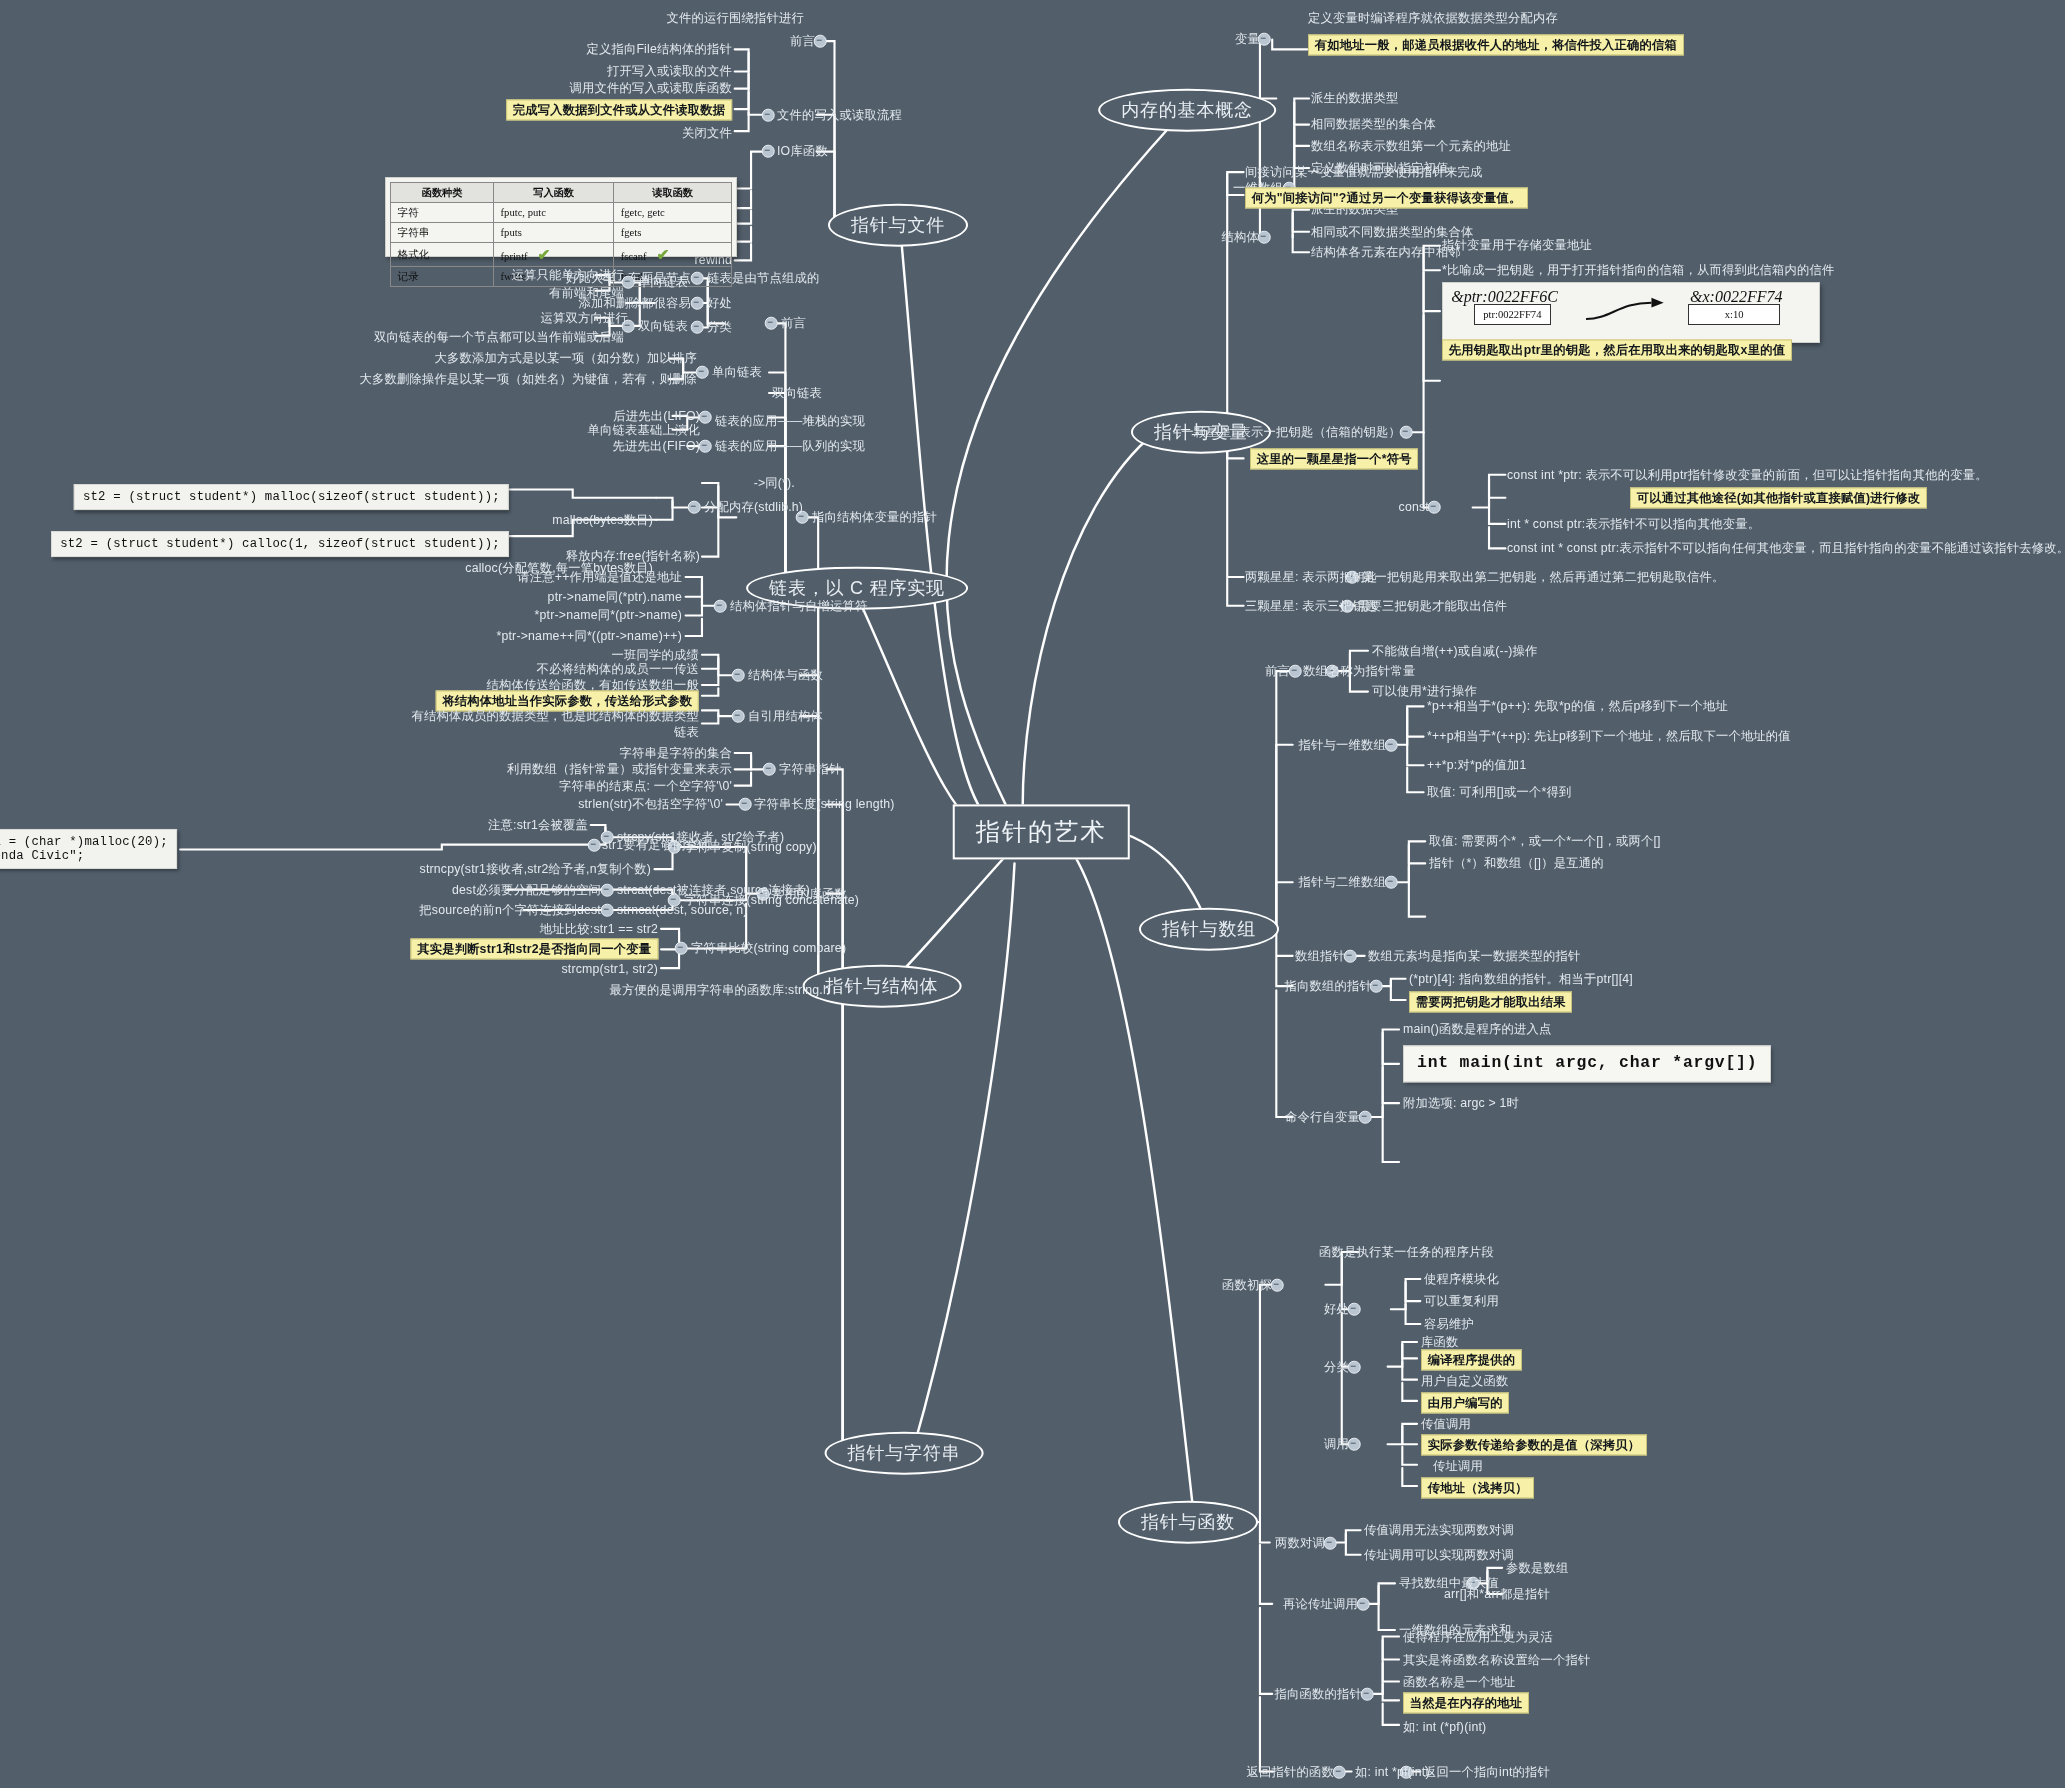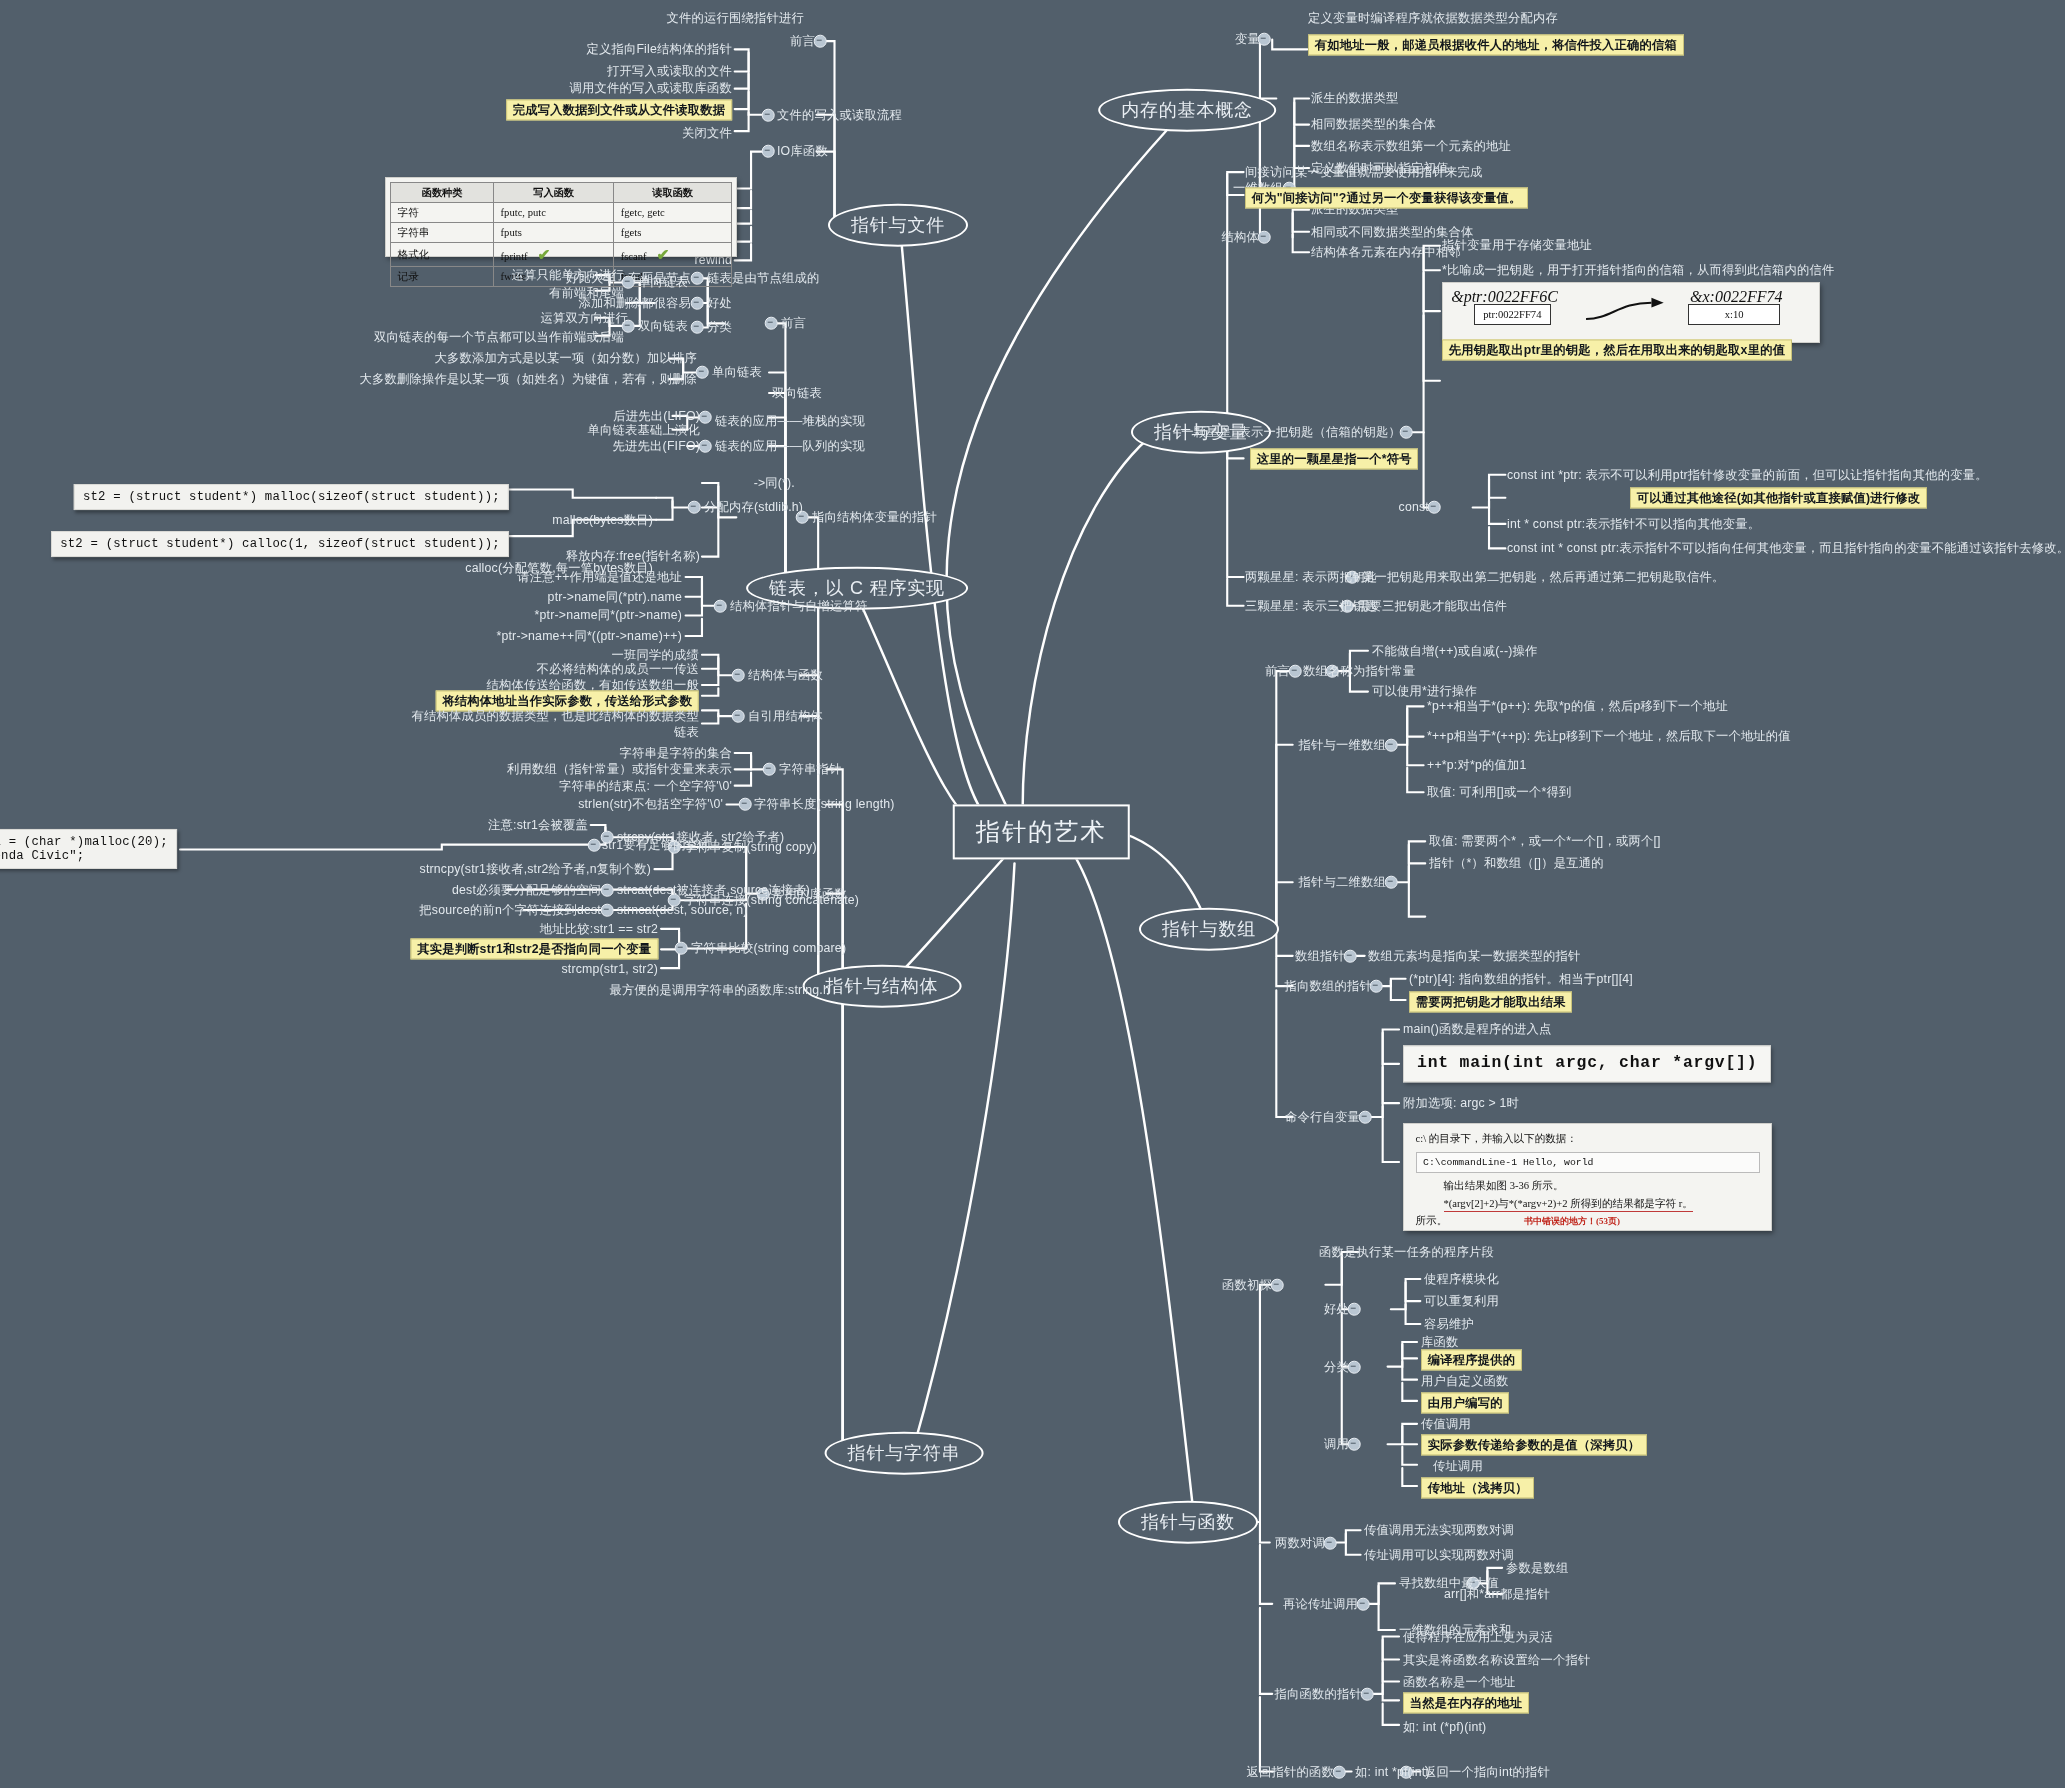--- a/index.html
+++ b/index.html
@@ -366,30 +366,20 @@
 <div class="node leaf r" style="left:1372px;top:986px;">指向数组的指针</div>
 <div class="node leaf" style="left:1409px;top:979px;">(*ptr)[4]: 指向数组的指针。相当于ptr[][4]</div>
 <div class="node leaf hl" style="left:1409px;top:1002px;">需要两把钥匙才能取出结果</div>
 
 <div class="dot" style="left:1365px;top:1117px;"></div>
 <div class="node leaf r" style="left:1360px;top:1117px;">命令行自变量</div>
 <div class="node leaf" style="left:1403px;top:1029px;">main()函数是程序的进入点</div>
 <div class="node leaf codebig" style="left:1403px;top:1064px;">int main(int argc, char *argv[])</div>
 <div class="node leaf" style="left:1403px;top:1103px;">附加选项: argc &gt; 1时</div>
 
-<div class="pic cmdblk" style="left:1403px;top:1123px;width:344px;height:90px;">
-  <div>c:\ 的目录下，并输入以下的数据：</div>
-  <div class="mono">C:\commandLine-1 Hello, world</div>
-  <div class="ind">输出结果如图 3-36 所示。</div>
-  <div class="ind uline" style="margin-top:4.1px;">*(argv[2]+2)与*(*argv+2)+2 所得到的结果都是字符 r。</div>
-  <div style="margin-top:2.5px;">
-    <span>所示。</span>
-    <span class="red" style="margin-left:74px;">书中错误的地方！(53页)</span>
-  </div>
-</div>
 
 <div class="dot" style="left:1277px;top:1285px;"></div>
 <div class="node leaf r" style="left:1272px;top:1285px;">函数初探</div>
 <div class="node leaf" style="left:1319px;top:1252px;">函数是执行某一任务的程序片段</div>
 
 <div class="dot" style="left:1354px;top:1309px;"></div>
 <div class="node leaf r" style="left:1349px;top:1309px;">好处</div>
 <div class="node leaf" style="left:1424px;top:1279px;">使程序模块化</div>
 <div class="node leaf" style="left:1424px;top:1301px;">可以重复利用</div>
 <div class="node leaf" style="left:1424px;top:1324px;">容易维护</div>

